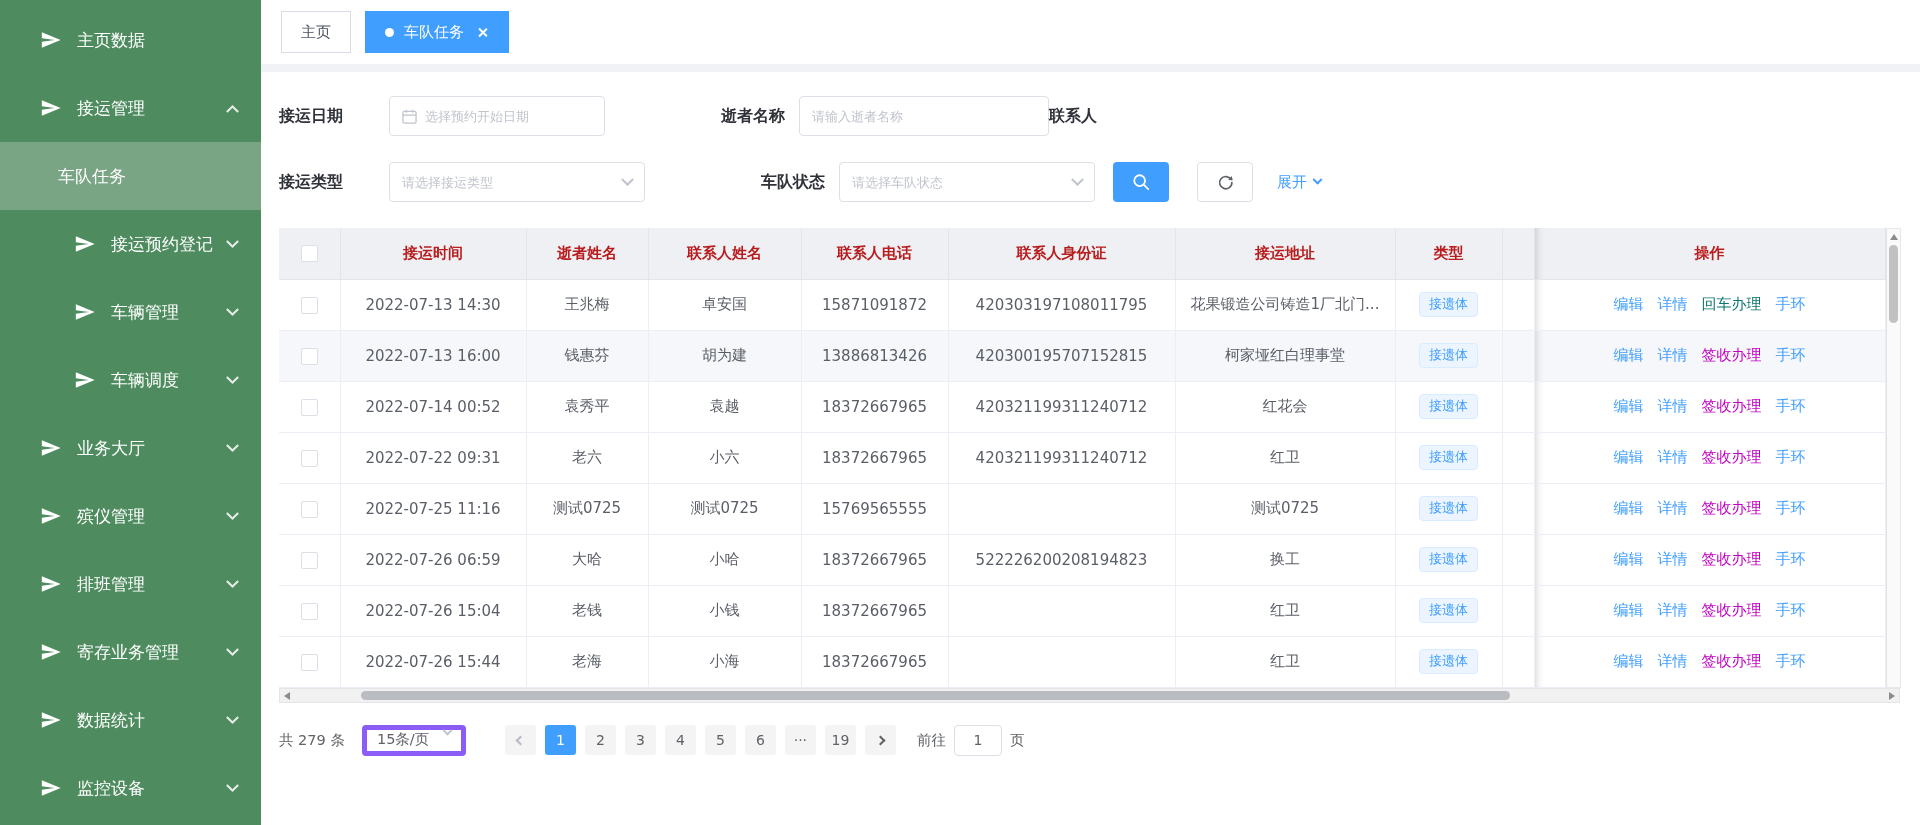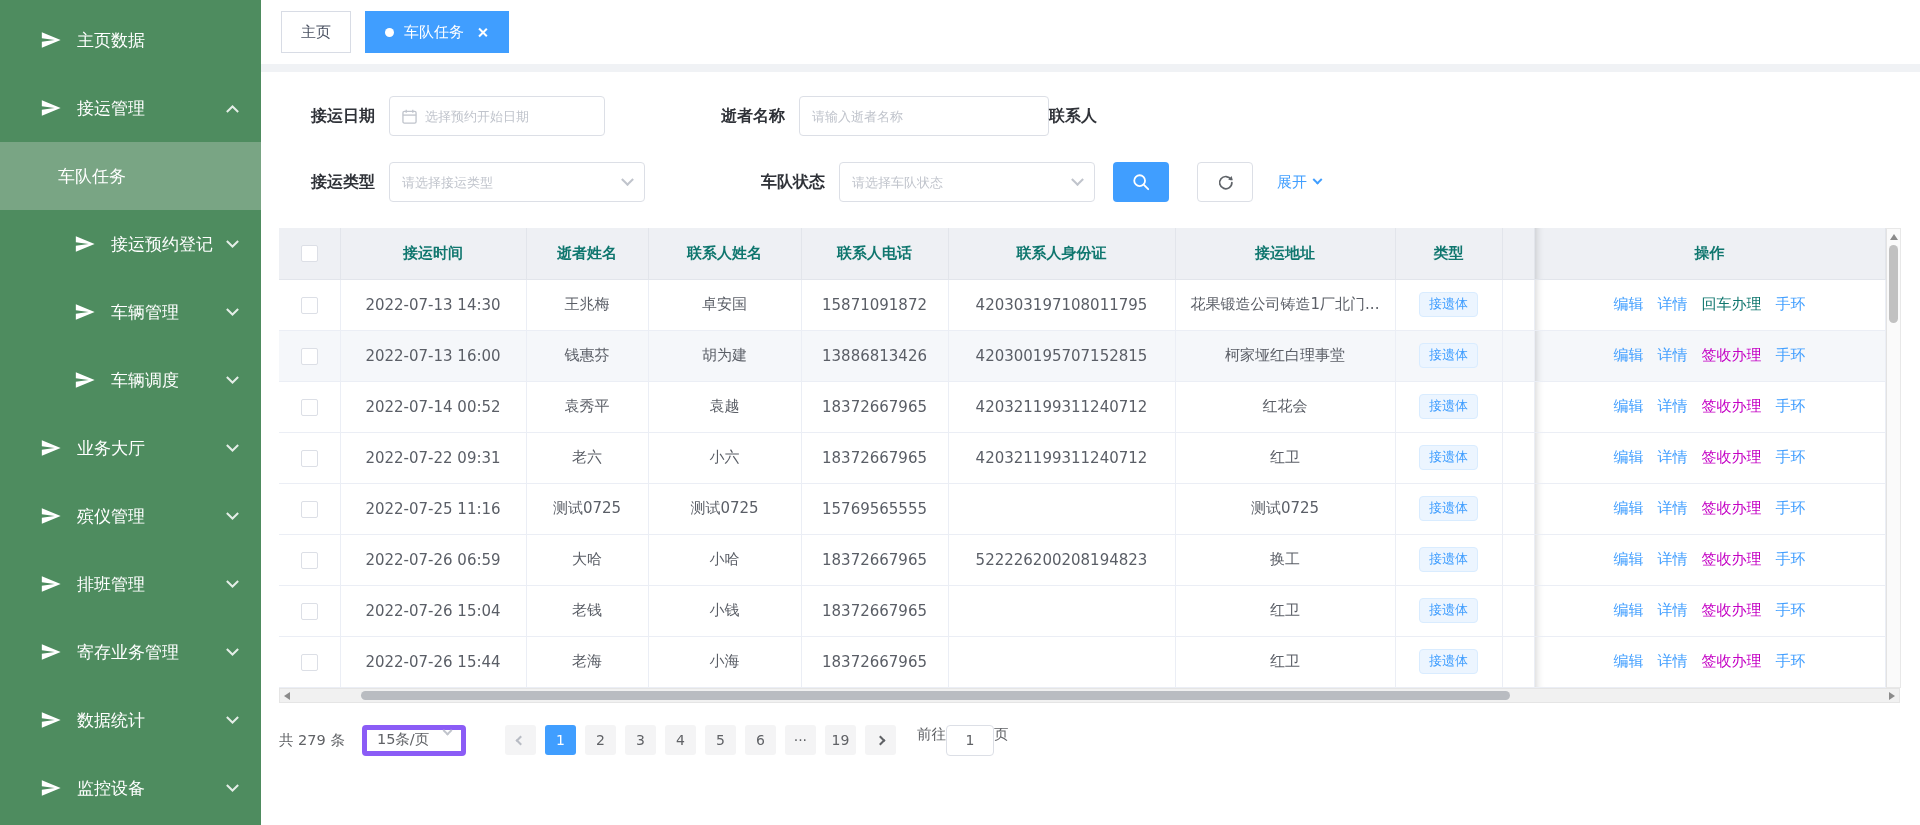--- a/index.html
+++ b/index.html
@@ -25,21 +25,21 @@
   .tab.active{background:#409eff;border-color:#409eff;color:#fff}
   .tab .dot{width:9px;height:9px;border-radius:50%;background:#fff;margin-right:10px}
   .close-x{position:relative;width:13px;height:13px;margin-left:12px;cursor:pointer}
   .close-x::before,.close-x::after{content:"";position:absolute;left:6px;top:1px;width:1.6px;height:11px;background:#fff}
   .close-x::before{transform:rotate(45deg)}
   .close-x::after{transform:rotate(-45deg)}
   .panel{background:#fff;margin-top:8px;flex:1;min-height:0;padding:24px 18px 0 18px;display:flex;flex-direction:column}
   
   .frow{display:flex;align-items:center;margin-bottom:26px;flex-wrap:nowrap}
   .flabel{font-weight:700;color:#2f3238;font-size:16px;margin-right:14px;white-space:nowrap}
-  .flabel.w{width:96px;text-align:right}
+  .flabel.w{width:96px;text-align:left}
   .ibox{height:40px;border:1px solid #dcdfe6;border-radius:4px;display:flex;align-items:center;padding:0 12px;background:#fff}
   .ibox input{border:none;outline:none;width:100%;font-size:13px;color:#606266;font-family:inherit;background:transparent}
   .ibox input::placeholder{color:#c0c4cc}
   .date-input{width:216px}
   .date-input + .date-input{margin-left:14px}
   .text-input{width:250px}
   .select{width:256px;justify-content:space-between;cursor:pointer}
   .select .chev{color:#c0c4cc}
   .cal{margin-right:8px;flex-shrink:0;display:flex}
   .gap-lg{margin-left:116px}
@@ -49,21 +49,21 @@
   .expand{margin-left:24px;color:#409eff;font-size:15px;display:flex;align-items:center;gap:7px;cursor:pointer}
   .expand .chev{width:7px;height:7px}
   
   .toolbar{display:flex;align-items:center;gap:16px;margin-bottom:14px}
   .btn{height:40px;padding:0 21px;background:#409eff;color:#fff;border:none;border-radius:4px;font-size:15px;cursor:pointer;font-family:inherit;white-space:nowrap}
   .btn-gear{margin-left:auto;width:38px;height:38px;background:#fff;border:1px solid #dcdfe6;border-radius:4px;color:#8a94a6;font-size:19px;display:flex;align-items:center;justify-content:center;cursor:pointer}
   
   .table-zone{display:flex;flex-shrink:0}
   table{border-collapse:collapse;table-layout:fixed;width:1606px}
   th,td{border-bottom:1px solid #ebeef5;border-right:1px solid #ebeef5;height:51px;text-align:center;font-size:15px;color:#5a5e66;padding:0 8px;overflow:hidden;white-space:nowrap;text-overflow:ellipsis}
-  th{background:#eef0f4;color:#0f766e;font-weight:700;border-bottom:1px solid #e2e5eb;border-right:1px solid #e2e5eb}
+  th{background:#eef0f4;color:#b91c1c;font-weight:700;border-bottom:1px solid #e2e5eb;border-right:1px solid #e2e5eb}
   tr.hovered td{background:#f5f7fa}
   td.ops-cell,th.ops-cell{box-shadow:inset 10px 0 10px -10px rgba(0,0,0,.22)}
   .cbx{display:inline-block;width:17px;height:17px;border:1px solid #dcdfe6;border-radius:2px;background:#fff;vertical-align:middle;cursor:pointer}
   .badge{display:inline-block;padding:3px 9px;font-size:13px;color:#409eff;background:#ecf5ff;border:1px solid #d9ecff;border-radius:4px;line-height:1.3}
   .op{margin:0 7px;cursor:pointer;font-size:15px}
   .op.blue{color:#409eff}
   .op.red{color:#0f766e}
   .op.magenta{color:#c400c4}
   
   .vscroll{width:15px;flex-shrink:0;background:#fafafa;border:1px solid #e8e8e8;border-left:1px solid #e3e3e3;position:relative}
@@ -75,21 +75,21 @@
   .hscroll .hthumb{position:absolute;left:5%;top:2px;height:9px;width:71%;background:#b9bcc1;border-radius:5px;cursor:pointer}
   
   .pager{display:flex;align-items:center;margin-top:22px;font-size:14.5px;color:#606266;gap:9px}
   .pager .total{margin-right:8px}
   .size-select{width:104px;height:31px;border:5px solid #8b5cf6;border-radius:4px;display:flex;align-items:flex-start;justify-content:space-between;padding:0 10px;cursor:pointer;margin-right:30px}
   .size-select .chev{width:7px;height:7px;color:#c0c4cc}
   .page-btn{min-width:31px;height:30px;background:#f4f4f5;color:#606266;border-radius:3px;display:flex;align-items:center;justify-content:center;font-size:14px;padding:0 5px;cursor:pointer}
   .page-btn.active{background:#409eff;color:#fff}
   .page-btn .chev{width:7px;height:7px}
   .page-btn.nav-prev{color:#b8bcc4}
-  .goto{display:flex;align-items:flex-start;gap:0;margin-left:12px}
+  .goto{display:flex;align-items:center;gap:8px;margin-left:12px}
   .goto input{width:48px;height:31px;border:1px solid #dcdfe6;border-radius:4px;text-align:center;font-size:14px;color:#606266;outline:none;font-family:inherit}
 </style>
 </head>
 <body>
 
 <div class="app">
 
   <div class="sidebar">
       <div class="side-item">
         <span class="plane">

